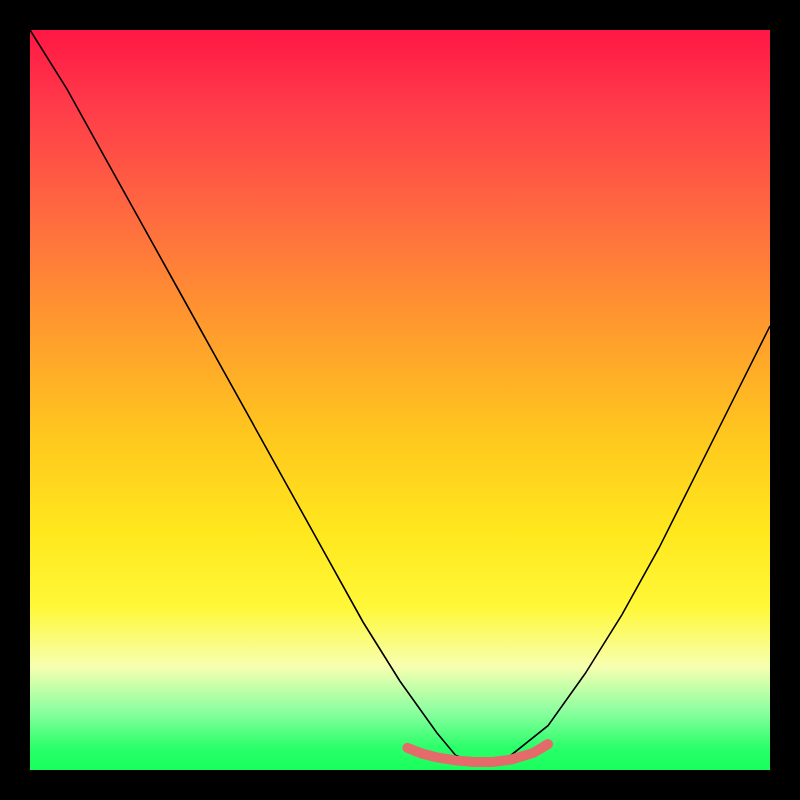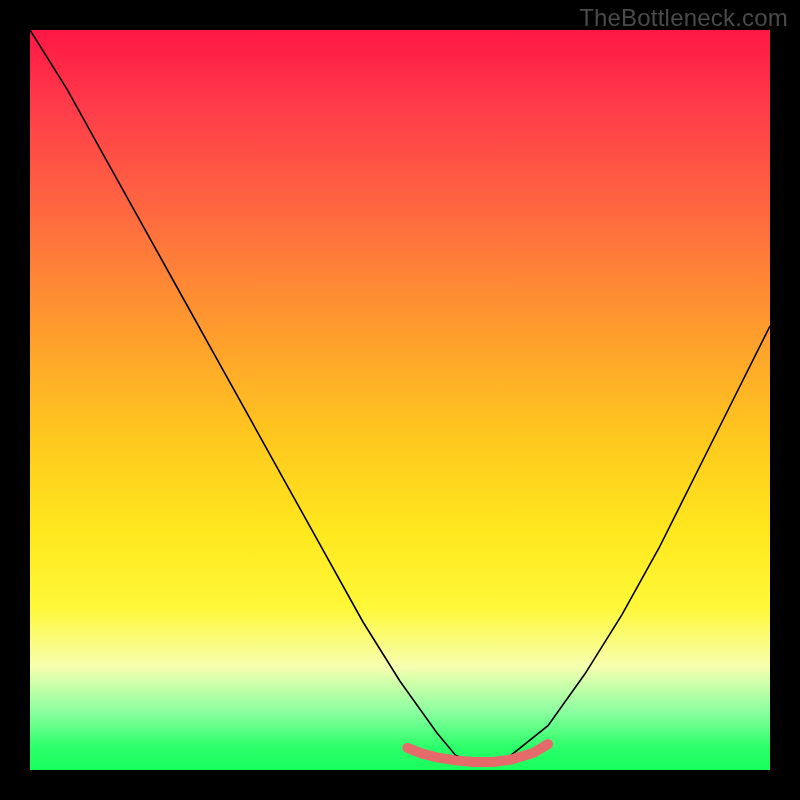--- a/index.html
+++ b/index.html
@@ -68,21 +68,20 @@
     stroke-width: 10;
     stroke-linecap: round;
     fill: none;
   }
 </style>
 </head>
 <body>
 
 <div class="outer">
 
-  <div class="watermark">TheBottleneck.com</div>
 
   <div class="plot"></div>
 
   <svg viewBox="0 0 740 740">
     <path id="curve-path" class="curve" d="M0.0 0.0 L37.0 59.2 L74.0 125.8 L111.0 192.4 L148.0 259.0 L185.0 325.6 L222.0 392.2 L259.0 458.8 L296.0 525.4 L333.0 592.0 L370.0 651.2 L407.0 703.0 L425.5 725.2 L444.0 732.6 L462.5 732.6 L481.0 725.2 L518.0 695.6 L555.0 643.8 L592.0 584.6 L629.0 518.0 L666.0 444.0 L703.0 370.0 L740.0 296.0"></path>
     <path id="highlight-path" class="thick" d="M377.4 717.8 L392.2 723.7 L407.0 727.4 L425.5 730.4 L444.0 731.9 L462.5 731.9 L481.0 729.6 L503.2 723.0 L518.0 714.1"></path>
   </svg>
 
 </div>
 

